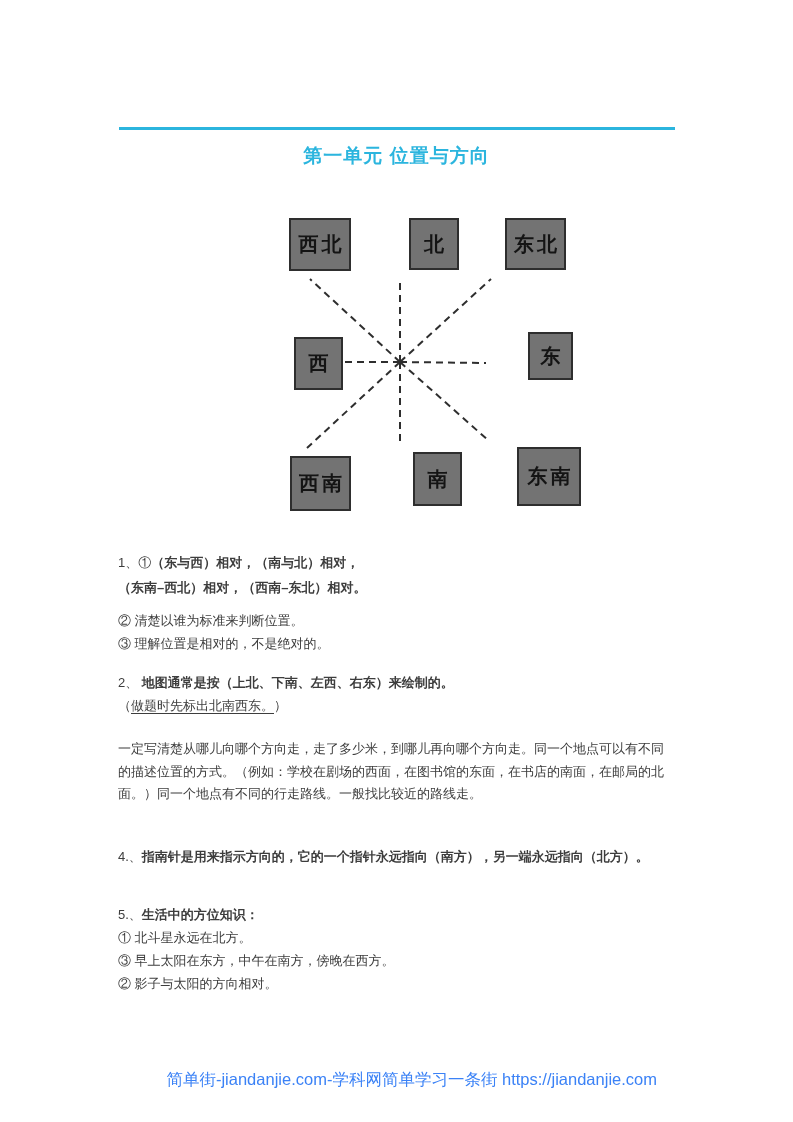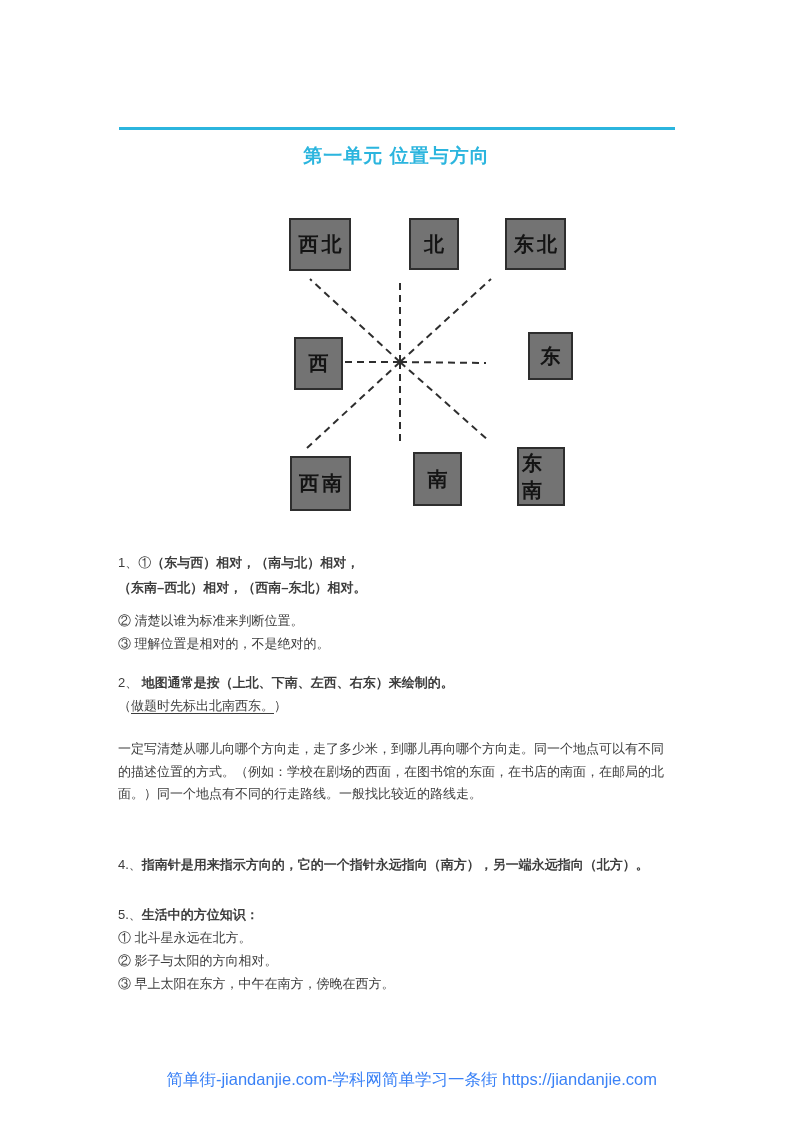--- a/index.html
+++ b/index.html
@@ -52,33 +52,33 @@
     margin-left: 40px;
   }
   .dir-box span { margin-left: 3px; }
   .dir-nw { left: 19px;  top: 8px;   width: 62px; height: 53px; }
   .dir-n  { left: 139px; top: 8px;   width: 50px; height: 52px; }
   .dir-ne { left: 235px; top: 8px;   width: 61px; height: 52px; }
   .dir-w  { left: 24px;  top: 127px; width: 49px; height: 53px; }
   .dir-e  { left: 258px; top: 122px; width: 45px; height: 48px; }
   .dir-sw { left: 20px;  top: 246px; width: 61px; height: 55px; }
   .dir-s  { left: 143px; top: 242px; width: 49px; height: 54px; }
-  .dir-se { left: 247px; top: 237px; width: 48px; height: 59px; align-items: center; }
+  .dir-se { left: 247px; top: 237px; width: 64px; height: 59px; align-items: center; }
   .tb {
     position: absolute;
     left: 118px;
     width: 558px;
     font-size: 13px;
     line-height: 23px;
   }
   .s1a { top: 550px; line-height: 25px; }
   .s1b { top: 609px; }
   .s2  { top: 671px; }
   .s3  { top: 738px; line-height: 22.5px; }
-  .s4  { top: 845px; margin-top: 8px; }
+  .s4  { top: 845px; }
   .s5  { top: 903px; }
   .b { font-weight: bold; }
   .u { text-decoration: underline; text-underline-offset: 3px; font-family: Liberation Serif, serif; }
   .footer {
     position: absolute;
     left: 0; top: 1069px;
     width: 657px;
     text-align: right;
     color: #3b82f6;
     font-size: 16.5px;
@@ -151,19 +151,19 @@
     <div>一定写清楚从哪儿向哪个方向走，走了多少米，到哪儿再向哪个方向走。同一个地点可以有不同的描述位置的方式。（例如：学校在剧场的西面，在图书馆的东面，在书店的南面，在邮局的北面。）同一个地点有不同的行走路线。一般找比较近的路线走。</div>
   </div>
 
   <div class="tb s4">
     <span>4.、</span><span class="b">指南针是用来指示方向的，它的一个指针永远指向（南方），另一端永远指向（北方）。</span>
   </div>
 
   <div class="tb s5">
     <div><span>5.、</span><span class="b">生活中的方位知识：</span></div>
     <div>① 北斗星永远在北方。</div>
+    <div>③ 早上太阳在东方，中午在南方，傍晚在西方。</div>
     <div>② 影子与太阳的方向相对。</div>
-    <div>③ 早上太阳在东方，中午在南方，傍晚在西方。</div>
   </div>
 
   <div class="footer">简单街-jiandanjie.com-学科网简单学习一条街 https://jiandanjie.com</div>
 
 </div>
 
 </body></html>

